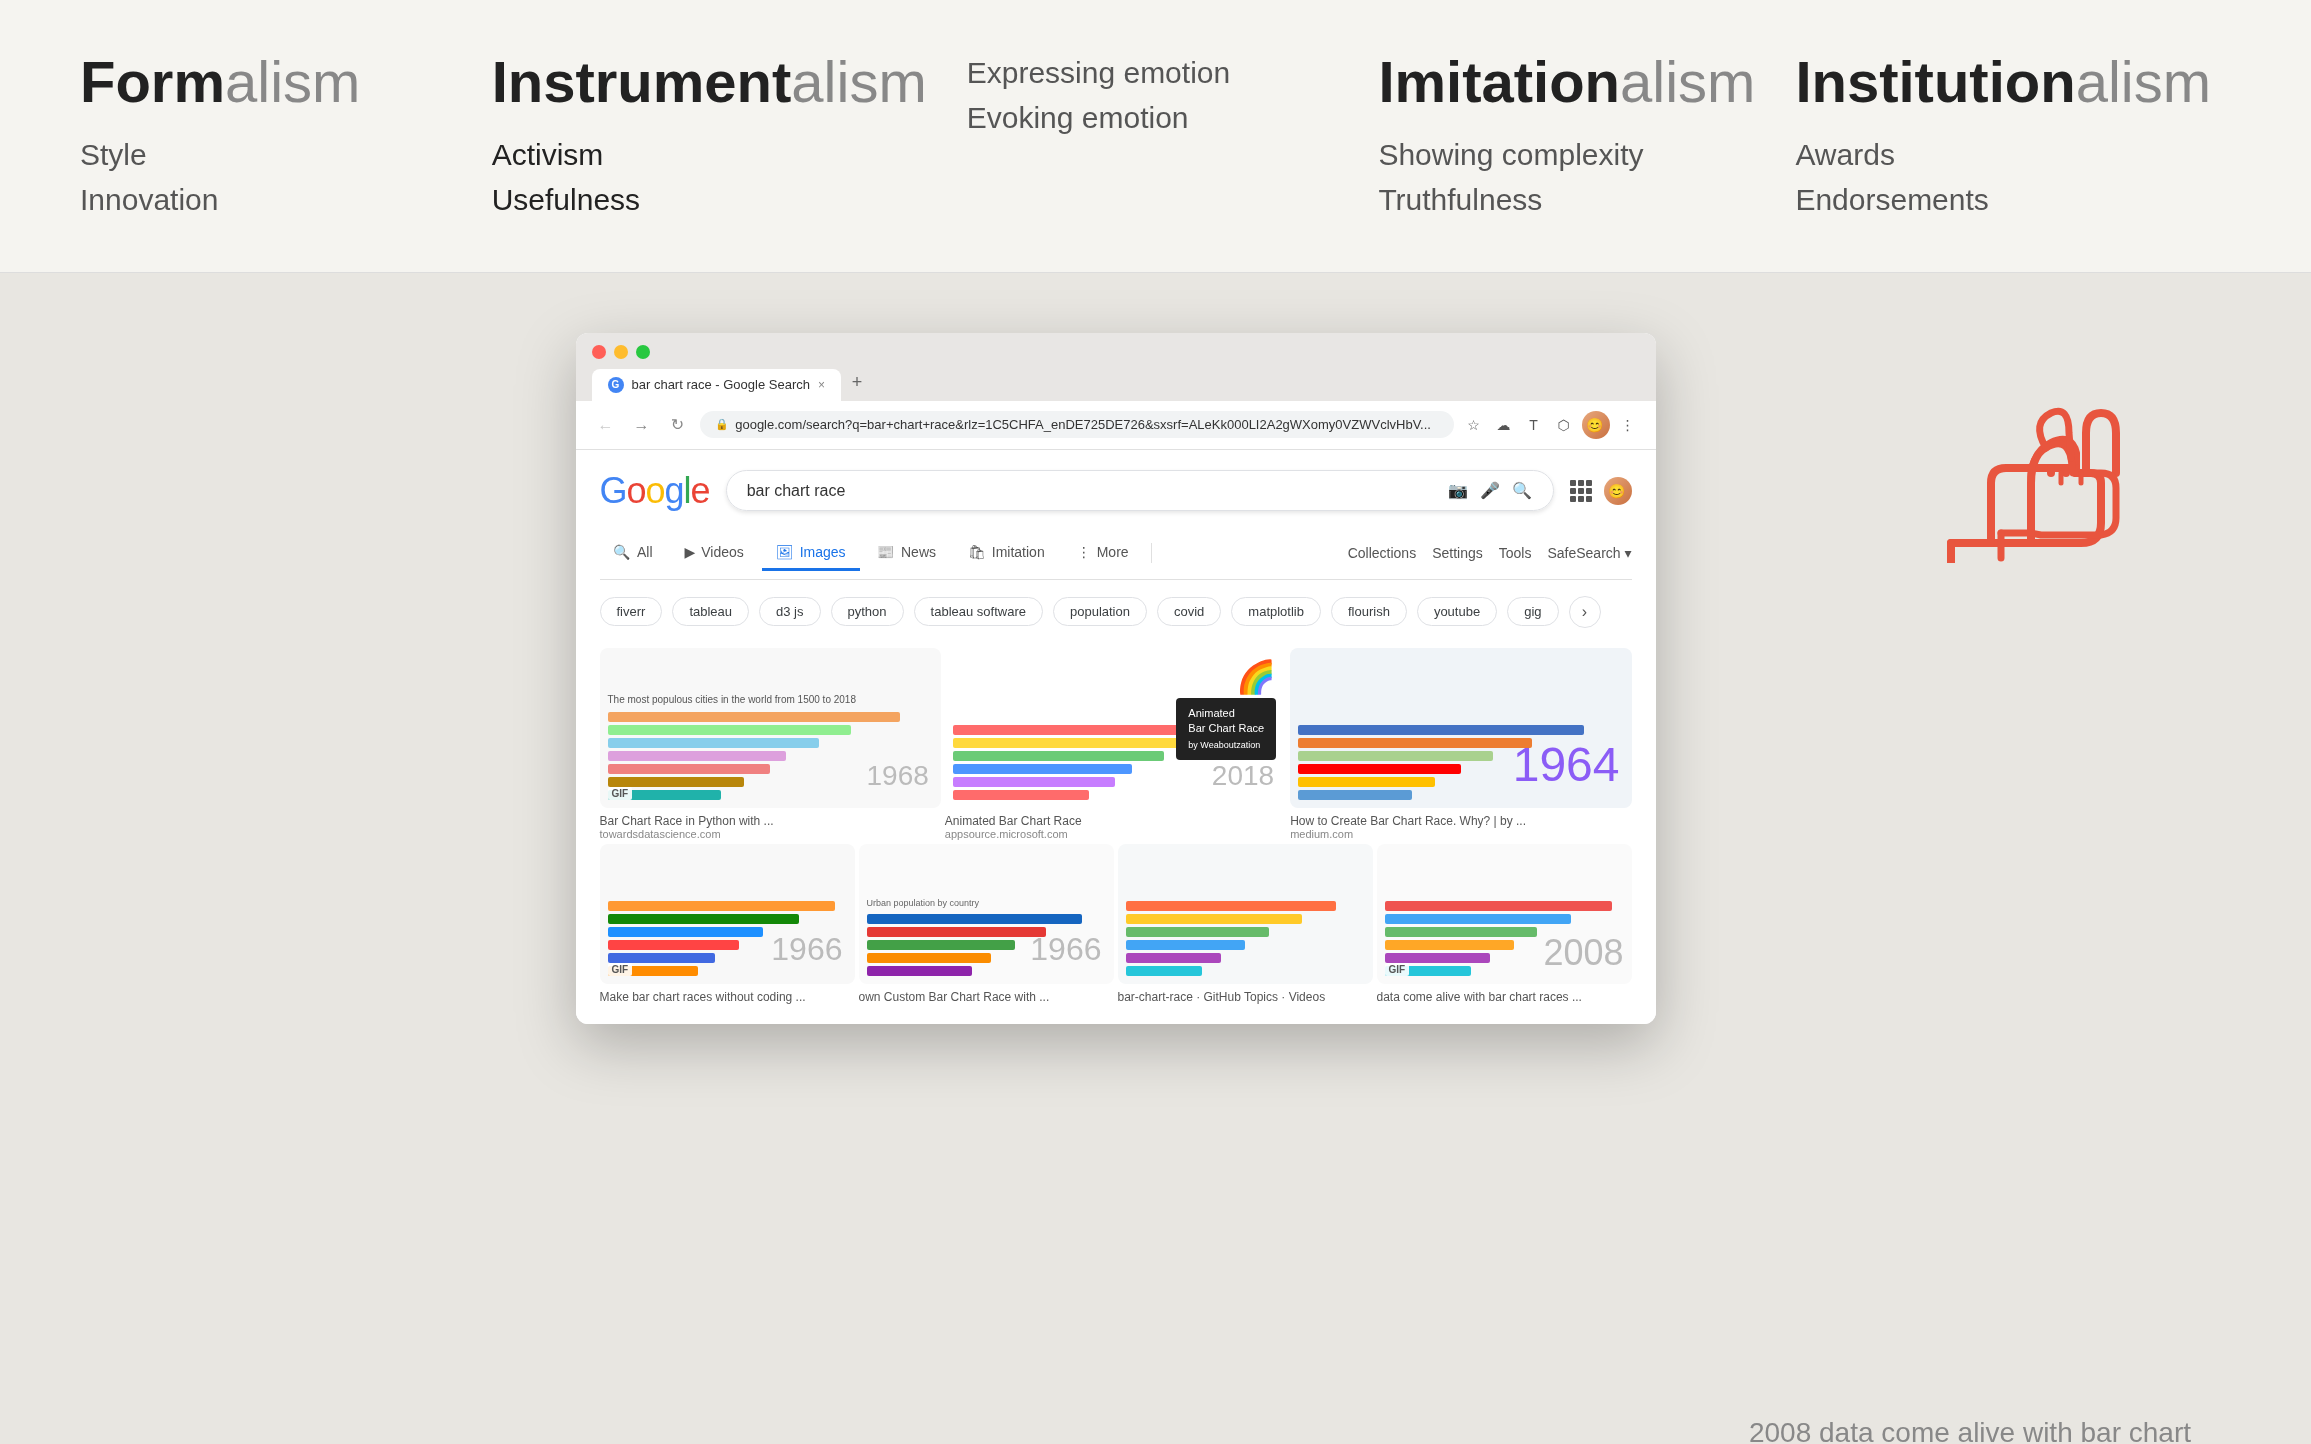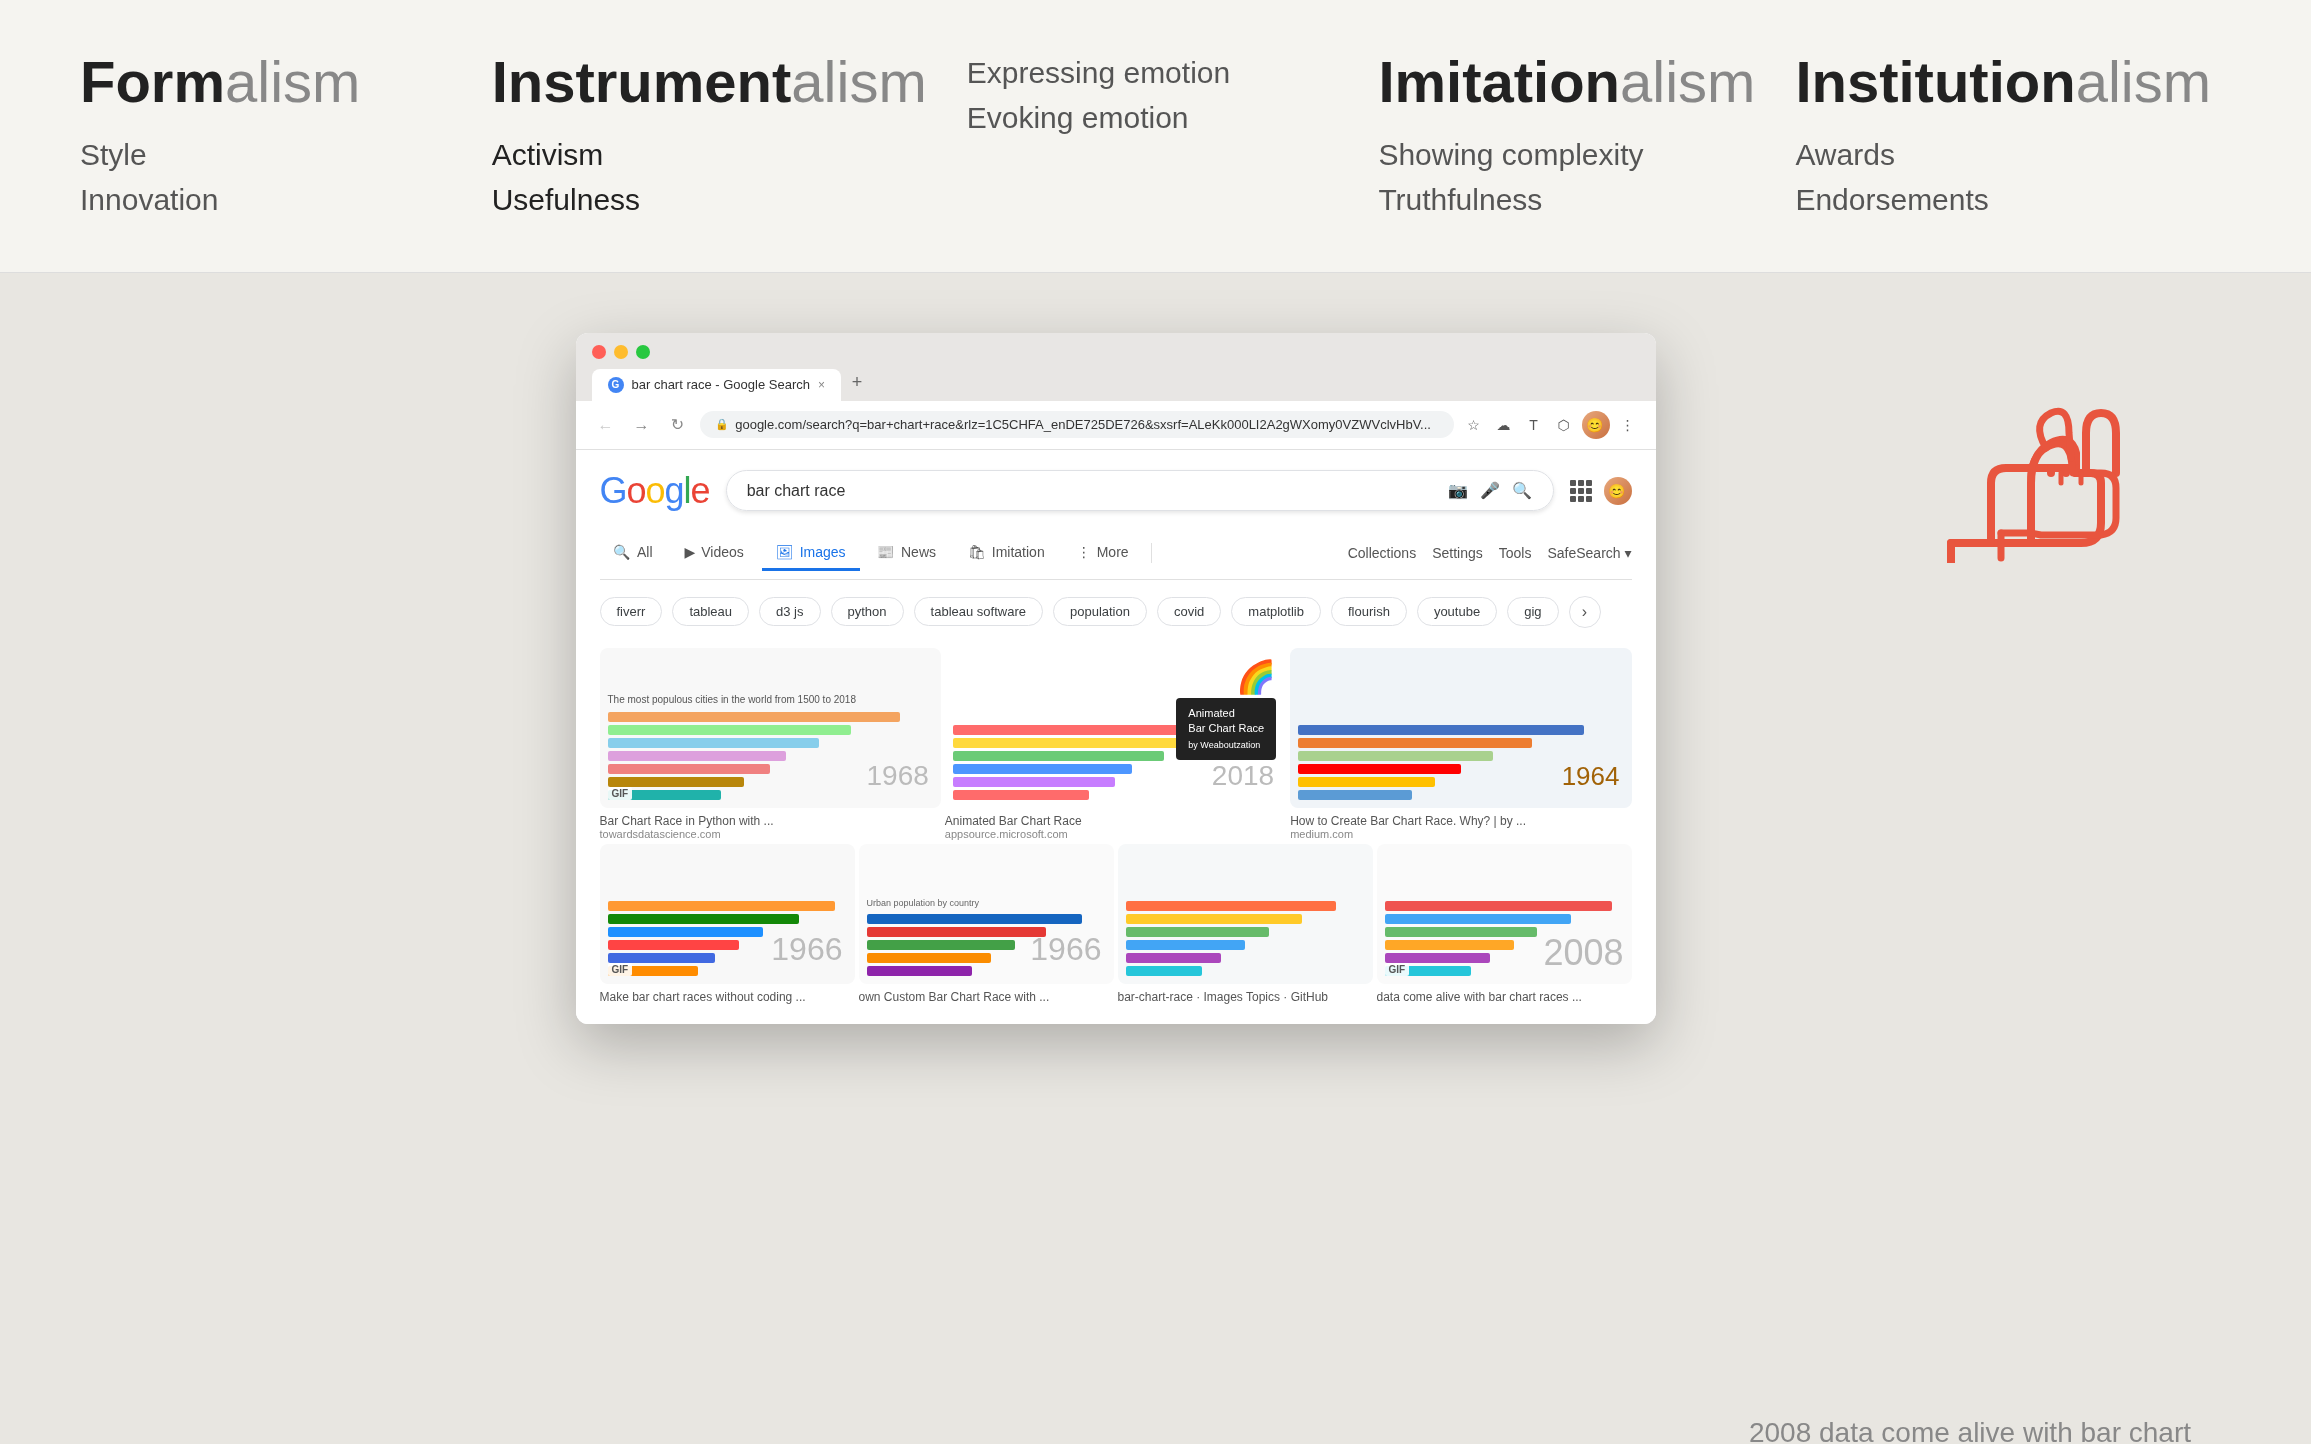--- a/index.html
+++ b/index.html
@@ -614,21 +614,21 @@
 
         <div class="image-card">
           <div class="image-placeholder">
             <div class="chart-sim" style="background:#f0f4f8;">
               <div class="chart-bar" style="width:88%;background:#4472c4;"></div>
               <div class="chart-bar" style="width:72%;background:#ed7d31;"></div>
               <div class="chart-bar" style="width:60%;background:#a9d18e;"></div>
               <div class="chart-bar" style="width:50%;background:#ff0000;"></div>
               <div class="chart-bar" style="width:42%;background:#ffc000;"></div>
               <div class="chart-bar" style="width:35%;background:#5b9bd5;"></div>
-              <div class="chart-label-overlay" style="font-size:26px;font-weight:300;color:#a16207;">1964</div>
+              <div class="chart-label-overlay" style="font-size:48px;font-weight:300;color:#8b5cf6;">1964</div>
             </div>
           </div>
           <div class="image-label">How to Create Bar Chart Race. Why? | by ...</div>
           <div class="image-source">medium.com</div>
         </div>
       </div>
 
       <div class="image-grid-2" style="margin-top:4px;">
 
         <div class="image-card">
@@ -666,21 +666,21 @@
           <div class="image-placeholder" style="height:140px;">
             <div class="chart-sim" style="background:#f6f8f9;">
               <div class="chart-bar" style="width:88%;background:#ff7043;"></div>
               <div class="chart-bar" style="width:74%;background:#ffca28;"></div>
               <div class="chart-bar" style="width:60%;background:#66bb6a;"></div>
               <div class="chart-bar" style="width:50%;background:#42a5f5;"></div>
               <div class="chart-bar" style="width:40%;background:#ab47bc;"></div>
               <div class="chart-bar" style="width:32%;background:#26c6da;"></div>
             </div>
           </div>
-          <div class="image-label">bar-chart-race · Images Topics · GitHub</div>
+          <div class="image-label">bar-chart-race · GitHub Topics · Videos</div>
         </div>
 
         <div class="image-card">
           <div class="image-placeholder" style="height:140px;">
             <div class="chart-sim" style="background:#fafafa;">
               <div class="chart-bar" style="width:95%;background:#ef5350;"></div>
               <div class="chart-bar" style="width:78%;background:#42a5f5;"></div>
               <div class="chart-bar" style="width:64%;background:#66bb6a;"></div>
               <div class="chart-bar" style="width:54%;background:#ffa726;"></div>
               <div class="chart-bar" style="width:44%;background:#ab47bc;"></div>

